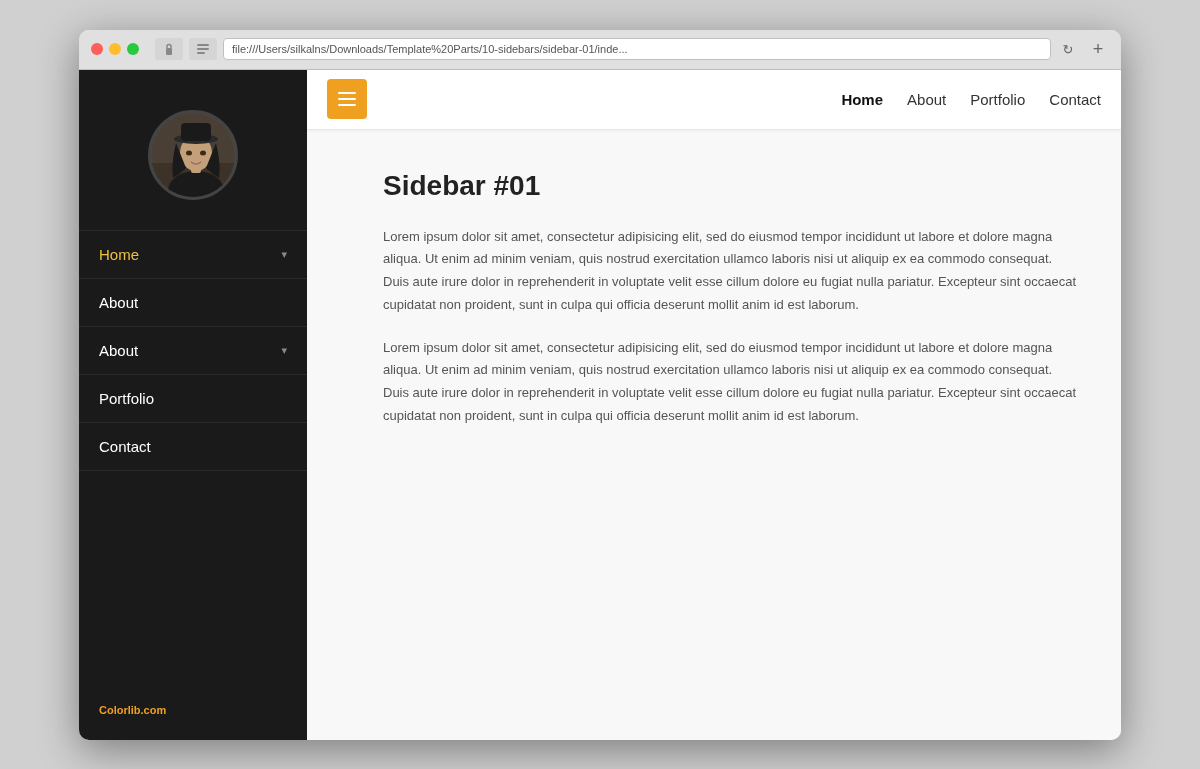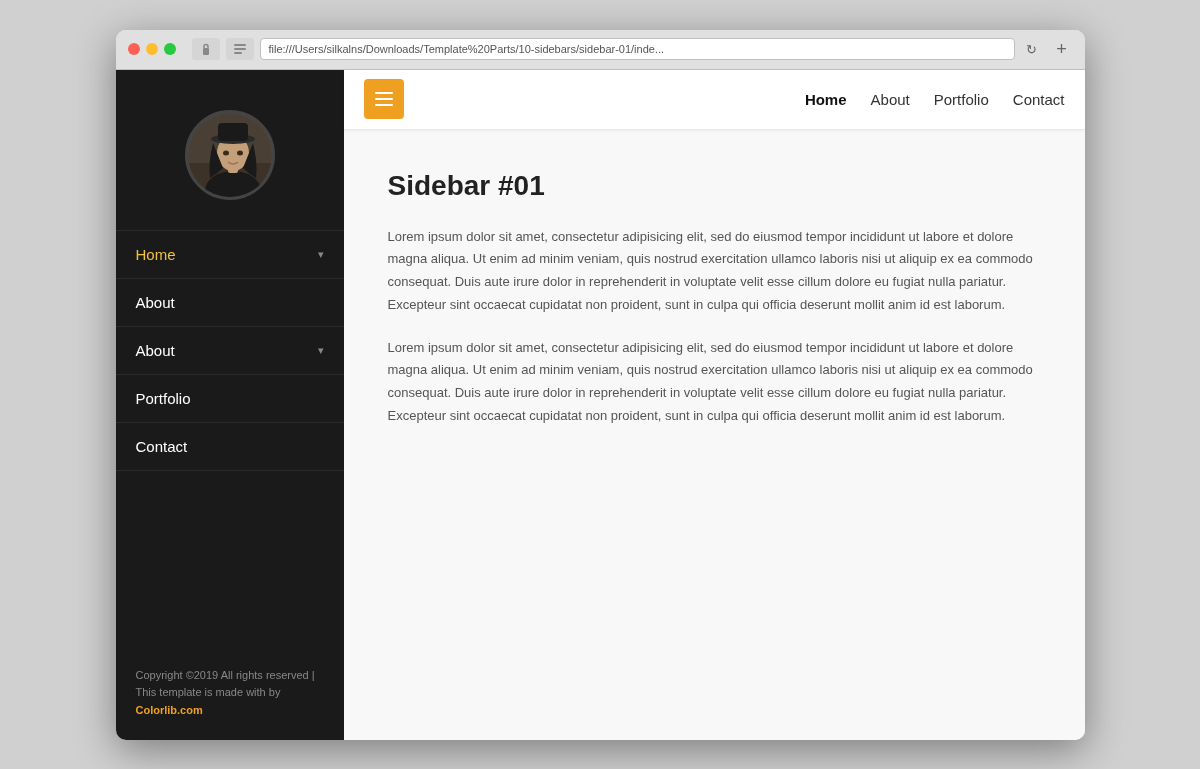--- a/index.html
+++ b/index.html
@@ -9,21 +9,21 @@
       font-family: -apple-system, BlinkMacSystemFont, 'Segoe UI', sans-serif;
       display: flex;
       justify-content: center;
       align-items: center;
       min-height: 100vh;
       padding: 20px;
     }
 
     
     .browser-window {
-      width: 969px;
+      width: 1042px;
       background: #f0f0f0;
       border-radius: 10px;
       box-shadow: 0 10px 40px rgba(0,0,0,0.4);
       overflow: hidden;
     }
 
     .browser-titlebar {
       background: #e0e0e0;
       height: 40px;
       display: flex;
@@ -240,20 +240,21 @@
 
     .top-nav-link.active {
       font-weight: 600;
       color: #111;
     }
 
     
     .content-area {
       padding: 40px 44px;
       flex: 1;
+      margin-left: 32px;
     }
 
     .page-title {
       font-size: 28px;
       font-weight: 600;
       color: #222;
       margin-bottom: 24px;
     }
 
     .content-paragraph {
@@ -344,21 +345,20 @@
         </a>
         <a class="nav-item">
           <span>Portfolio</span>
         </a>
         <a class="nav-item">
           <span>Contact</span>
         </a>
       </nav>
 
       <div class="sidebar-footer">
-        <span>Copyright ©2019 All rights reserved | This template is made with by</span>
         <br>
         <a href="#" style="color:#f0a020; text-decoration:none;font-weight:bold;">Colorlib.com</a>
       </div>
     </div>
 
     <div class="main-content">
 
       <div class="top-nav">
         <div class="hamburger-btn">
           <div class="hamburger-icon">

